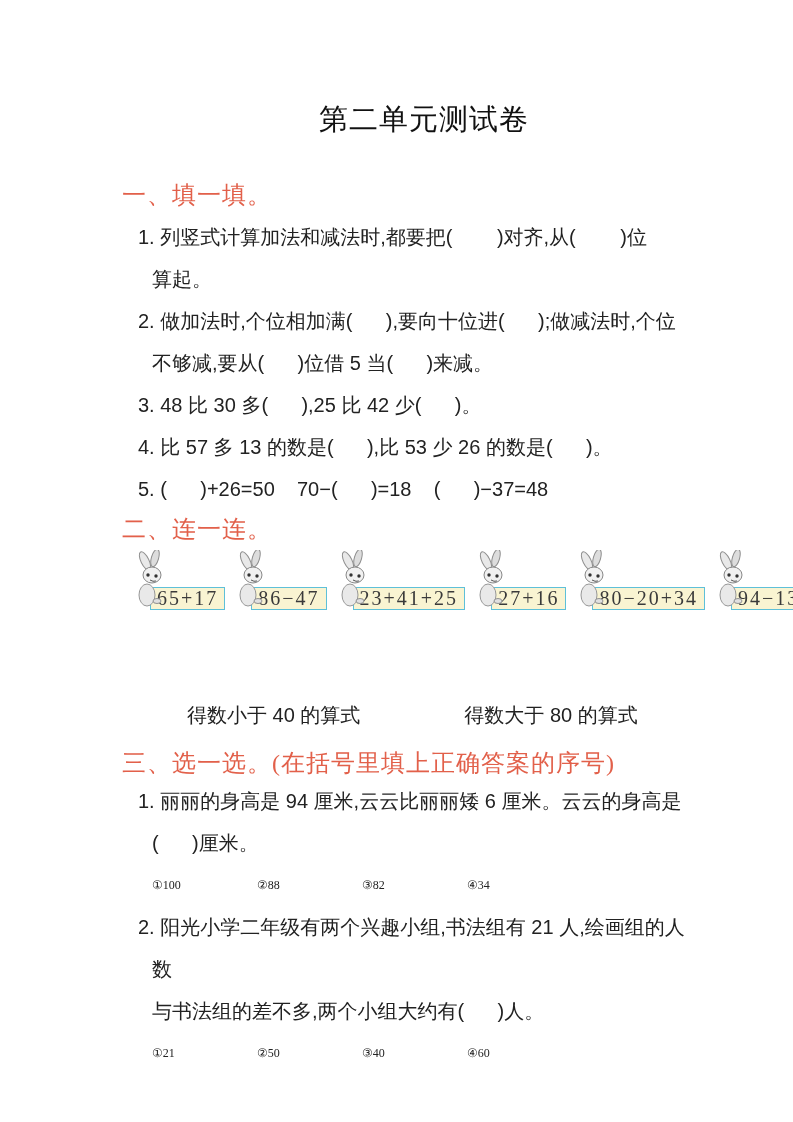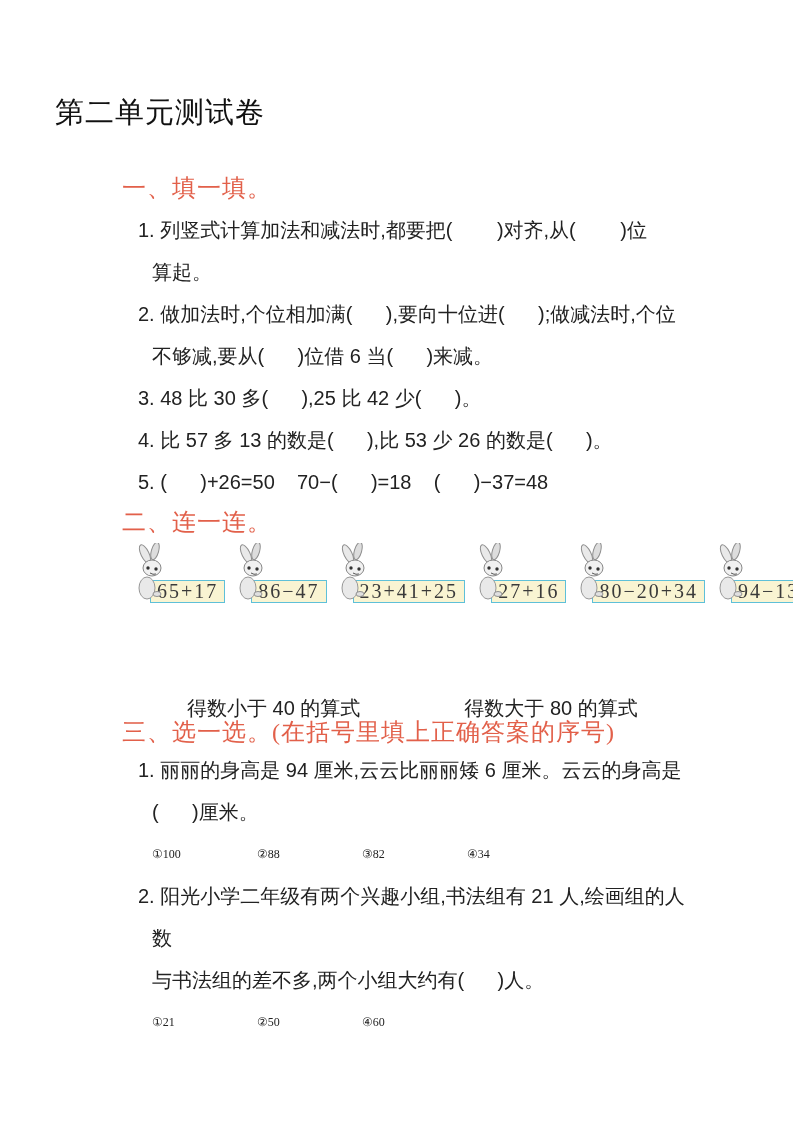--- a/index.html
+++ b/index.html
@@ -5,41 +5,42 @@
   html, body { margin: 0; padding: 0; background: #ffffff; }
   .page {
     position: relative;
     width: 793px;
     height: 1122px;
     background: #ffffff;
     overflow: hidden;
     color: #1f1f1f;
   }
   .title {
-    margin: 0;
+    margin: 7px;
     padding-top: 97px;
     padding-left: 55px;
+    text-align: center;
     font-family: "Liberation Serif", serif;
     font-weight: 400;
     font-size: 29px;
     line-height: 30px;
     color: #111111;
     letter-spacing: 1px;
   }
   .sec-heading {
     margin: 0 0 0 122px;
     font-family: "Liberation Serif", serif;
     font-size: 24px;
     line-height: 26px;
     color: #e2604a;
     letter-spacing: 1px;
   }
   .h1 { margin-top: 48px; }
   .h2 { margin-top: 6px; }
-  .h3 { }
+  .h3 { margin-top: 24px; }
   .qwrap { margin-top: 8px; }
   .qwrap3 { margin-top: 4px; }
   .question { margin: 0 90px 0 152px; }
   .qline {
     font-family: "Liberation Sans", sans-serif;
     font-size: 20px;
     line-height: 42px;
     white-space: pre-wrap;
     color: #222222;
   }
@@ -105,21 +106,21 @@
 
   <div class="sec-heading h1">一、填一填。</div>
 
   <div class="qwrap">
     <div class="question">
       <div class="qline first">1. 列竖式计算加法和减法时,都要把(        )对齐,从(        )位</div>
       <div class="qline">算起。</div>
     </div>
     <div class="question">
       <div class="qline first">2. 做加法时,个位相加满(      ),要向十位进(      );做减法时,个位</div>
-      <div class="qline">不够减,要从(      )位借 6 当(      )来减。</div>
+      <div class="qline">不够减,要从(      )位借 5 当(      )来减。</div>
     </div>
     <div class="question">
       <div class="qline first">3. 48 比 30 多(      ),25 比 42 少(      )。</div>
     </div>
     <div class="question">
       <div class="qline first">4. 比 57 多 13 的数是(      ),比 53 少 26 的数是(      )。</div>
     </div>
     <div class="question">
       <div class="qline first">5. (      )+26=50    70−(      )=18    (      )−37=48</div>
     </div>
@@ -226,17 +227,18 @@
       <span class="option">③82</span>
       <span class="option">④34</span>
     </div>
     <div class="question">
       <div class="qline first">2. 阳光小学二年级有两个兴趣小组,书法组有 21 人,绘画组的人数</div>
       <div class="qline">与书法组的差不多,两个小组大约有(      )人。</div>
     </div>
     <div class="options-row">
       <span class="option">①21</span>
       <span class="option">②50</span>
+      <span class="option">③40</span>
       <span class="option">④60</span>
     </div>
   </div>
 
 </div>
 
 </body></html>

